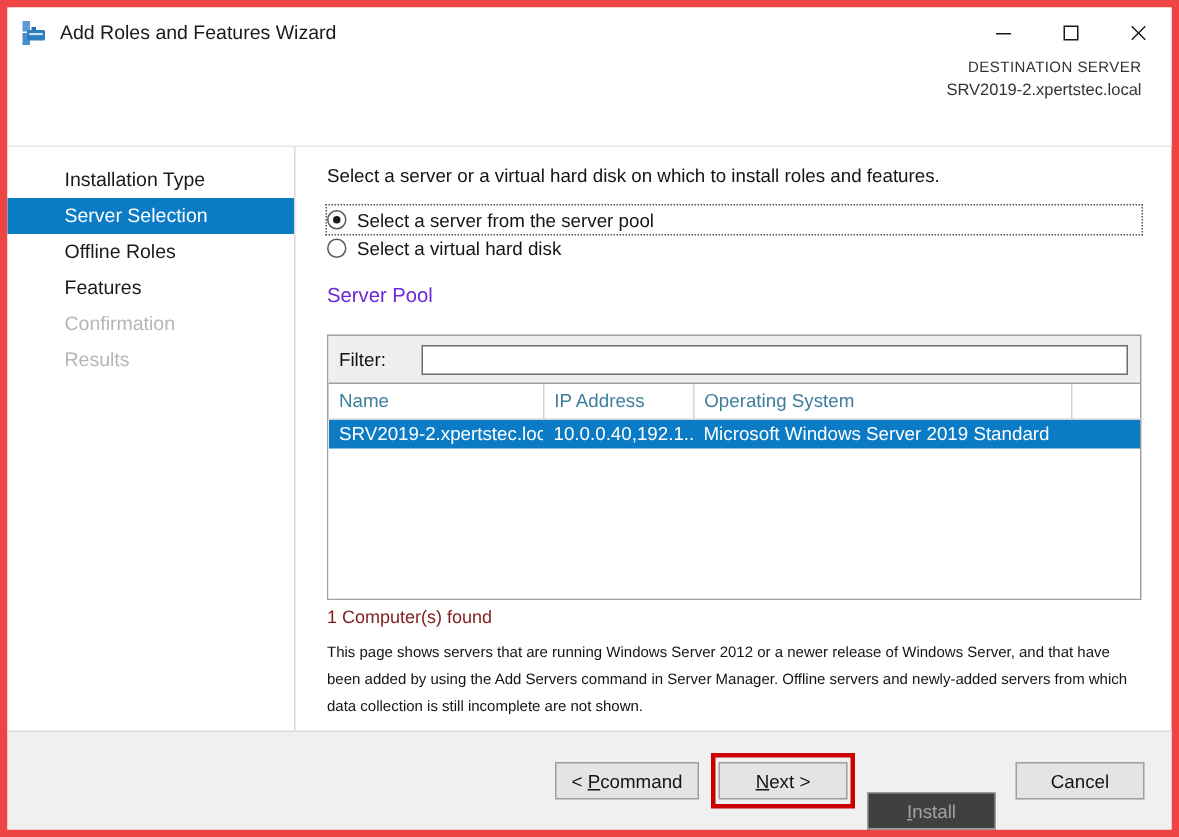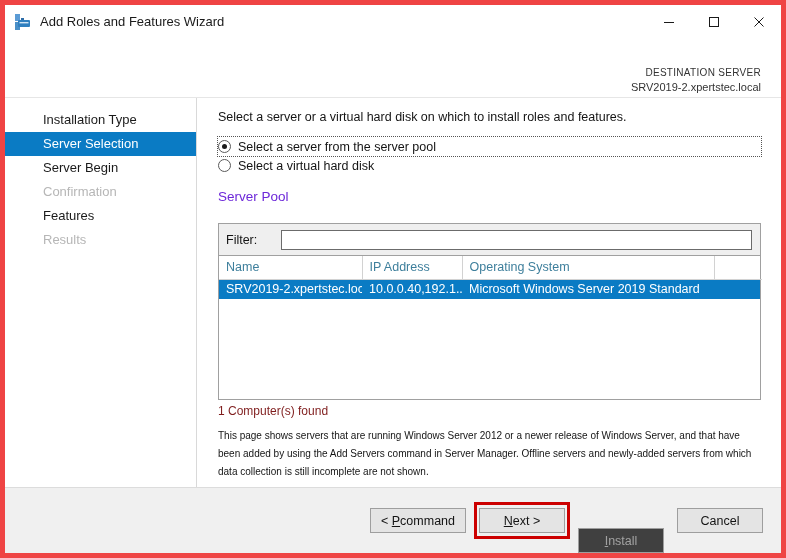--- a/index.html
+++ b/index.html
@@ -82,21 +82,21 @@
     top: 9px;
     font-size: 23px;
     color: #2e7d96;
     font-weight: 400;
     letter-spacing: .2px;
     white-space: nowrap;
   }
   #dest-block {
     position: absolute;
     right: 20px;
-    top: 28px;
+    top: 1px;
     text-align: right;
     line-height: 14px;
   }
   #dest-label {
     font-size: 10px;
     color: #333333;
     letter-spacing: .3px;
   }
   #dest-value {
     font-size: 11px;
@@ -364,23 +364,23 @@
       <div id="dest-label">DESTINATION SERVER</div>
       <div id="dest-value">SRV2019-2.xpertstec.local</div>
     </div>
   </div>
 
   <div id="body-area">
 
     <div id="sidebar">
       <div class="nav-item">Installation Type</div>
       <div class="nav-item active">Server Selection</div>
-      <div class="nav-item">Server Begin</div>
+      <div class="nav-item">Offline Roles</div>
+      <div class="nav-item">Features</div>
       <div class="nav-item disabled">Confirmation</div>
-      <div class="nav-item">Features</div>
       <div class="nav-item disabled">Results</div>
     </div>
 
     <div id="content">
 
       <div id="intro-text">Select a server or a virtual hard disk on which to install roles and features.</div>
 
       <div class="radio-row checked focused">
         <span class="radio-mark"></span>
         <span class="radio-label">Select a server from the server pool</span>

